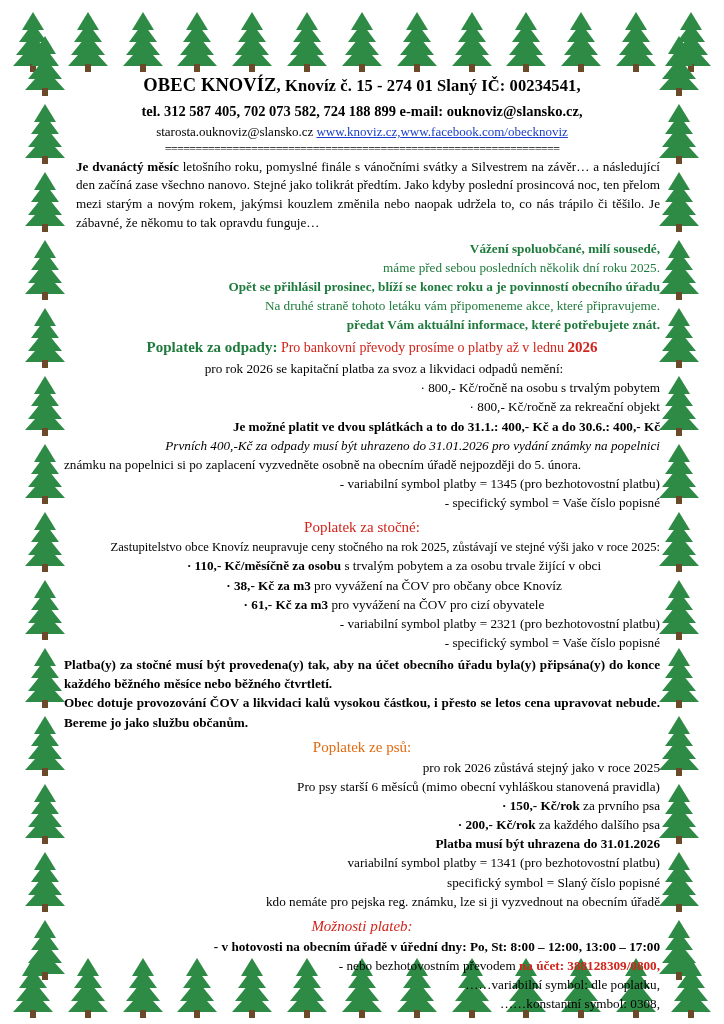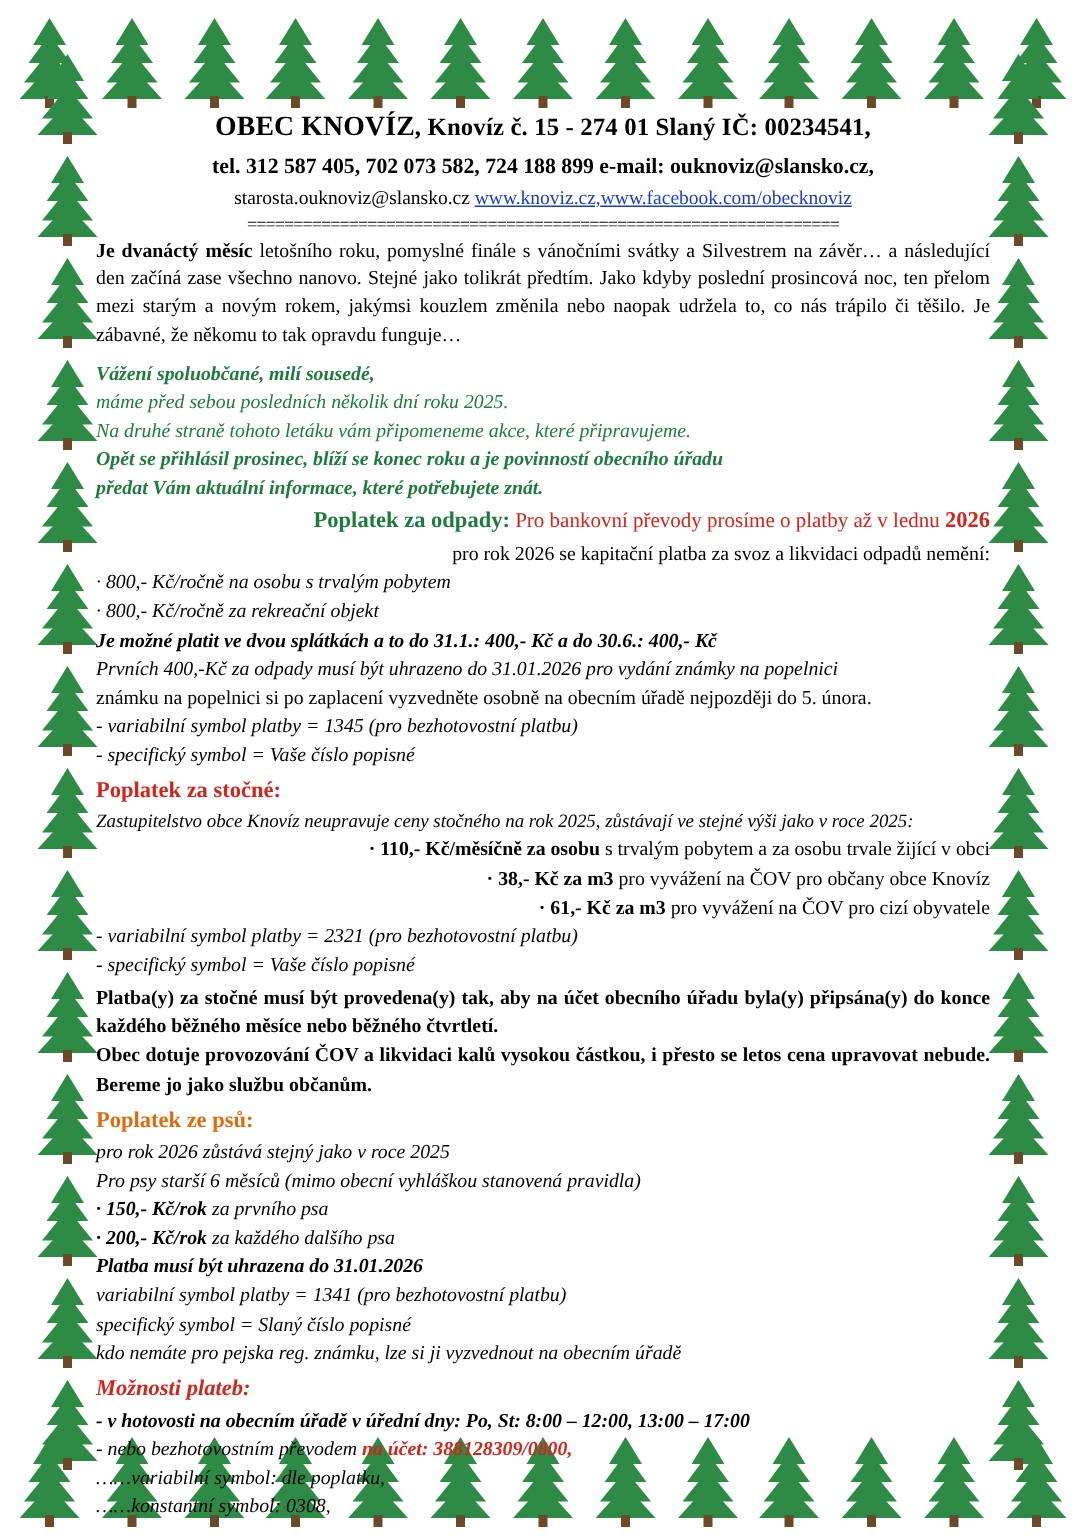--- a/index.html
+++ b/index.html
@@ -86,43 +86,43 @@
     line-height: 1.0;
     margin: 1px 0 3px 0;
     overflow: hidden;
     white-space: nowrap;
   }
   .body-text {
     font-size: 13.2px;
     line-height: 1.42;
     text-align: justify;
     text-justify: inter-word;
+    margin-left: 12px;
   }
   .b { font-weight: bold; }
   .i { font-style: italic; }
   .green { color: #1f7a3d; }
   .red { color: #d1241c; }
   .blue { color: #000000; }
   .orange { color: #e06a10; }
   .sec-title {
     font-size: 15px;
-    font-weight: bold;
-    text-align: left;
+    font-weight: normal;
+    text-align: center;
     margin: 7px 0 2px 0;
   }
   .ln {
     font-size: 13.2px;
     line-height: 1.45;
-    text-align: left;
-    font-style: italic;
+    text-align: right;
   }
   .ln-left {
     font-size: 13.2px;
     line-height: 1.45;
-    text-align: right;
+    text-align: center;
     margin-left: 20px;
   }
   .ln-just {
     font-size: 13.2px;
     line-height: 1.45;
     text-align: justify;
   }
   .sp6 { height: 6px; }
   .sp3 { height: 3px; }
   .small { font-size: 12.6px; }
@@ -531,22 +531,22 @@
     <div class="rule">================================================================</div>
 
     <div class="body-text">
       <span class="b">Je dvanáctý měsíc</span><span> letošního roku, pomyslné finále s vánočními svátky a Silvestrem na závěr… a následující den začíná zase všechno nanovo. Stejné jako tolikrát předtím. Jako kdyby poslední prosincová noc, ten přelom mezi starým a novým rokem, jakýmsi kouzlem změnila nebo naopak udržela to, co nás trápilo či těšilo. Je zábavné, že někomu to tak opravdu funguje…</span>
     </div>
 
     <div class="sp6"></div>
 
     <div class="ln b green">Vážení spoluobčané, milí sousedé,</div>
     <div class="ln green">máme před sebou posledních několik dní roku 2025.</div>
+    <div class="ln b green">Opět se přihlásil prosinec, blíží se konec roku a je povinností obecního úřadu</div>
     <div class="ln green">Na druhé straně tohoto letáku vám připomeneme akce, které připravujeme.</div>
-    <div class="ln b green">Opět se přihlásil prosinec, blíží se konec roku a je povinností obecního úřadu</div>
     <div class="ln b green">předat Vám aktuální informace, které potřebujete znát.</div>
 
     <div class="sp3"></div>
 
     <div class="ln-left">
       <span class="b green" style="font-size:15px;">Poplatek za odpady:</span><span class="red" style="font-size:14px;"> Pro bankovní převody prosíme o platby až v lednu </span><span class="red b" style="font-size:15px;">2026</span>
     </div>
     <div class="ln-left" style="padding-left:24px;">pro rok 2026 se kapitační platba za svoz a likvidaci odpadů nemění:</div>
     <div class="ln">· 800,- Kč/ročně na osobu s trvalým pobytem</div>
     <div class="ln">· 800,- Kč/ročně za rekreační objekt</div>

